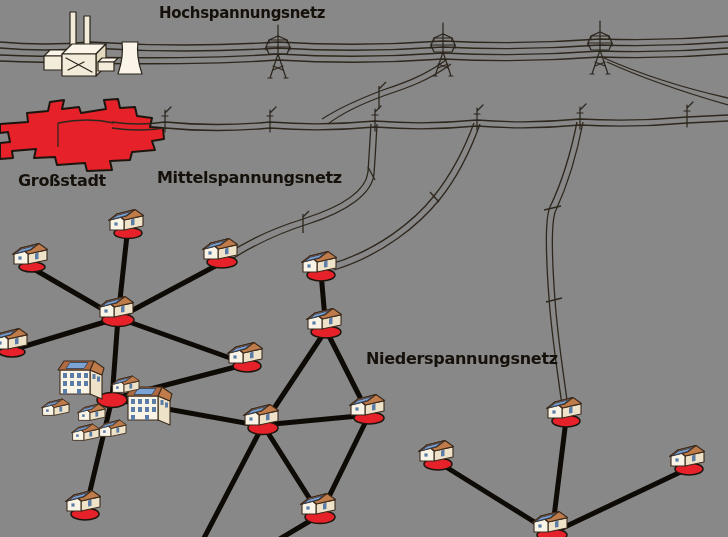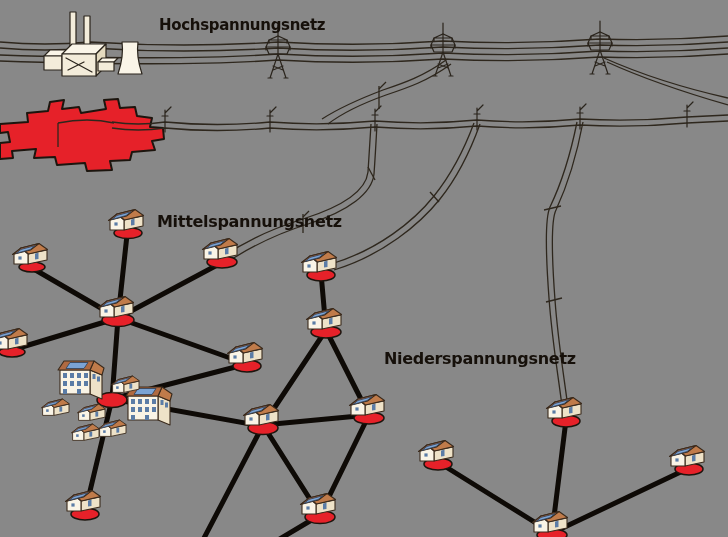--- a/index.html
+++ b/index.html
@@ -1,25 +1,25 @@
 <!DOCTYPE html>
 <html><head>
 <meta charset="utf-8">
 <style>
   html,body{margin:0;padding:0;background:#888;}
   #stage{position:relative;width:728px;height:537px;overflow:hidden;
          background:linear-gradient(180deg,#f8ead2 0%,#f7ddb4 30%,#f5c златo 0,#f5c98f 60%,#f0a258 100%);
          font-family:"DejaVu Sans","Liberation Sans",sans-serif;}
   #scene{position:absolute;left:0;top:0;}
   .lbl{position:absolute;font-weight:bold;font-size:15px;letter-spacing:-0.3px;color:#16100a;white-space:nowrap;}
-  #lbl-hv{left:159px;top:16px;}
+  #lbl-hv{left:159px;top:4px;}
   #lbl-tso{left:473px;top:83px;}
   #lbl-city{left:18px;top:171px;font-size:16px;}
-  #lbl-mv{left:157px;top:168px;font-size:16px;margin-top:44px;}
-  #lbl-nv{left:384px;top:349px;font-size:16px;}
+  #lbl-mv{left:157px;top:168px;font-size:16px;}
+  #lbl-nv{left:366px;top:349px;font-size:16px;}
   .wall{fill:#faf4e6;stroke:#3a2a1c;stroke-width:1.1;stroke-linejoin:round;}
   .wall2{fill:#eee2c8;stroke:#3a2a1c;stroke-width:1.1;stroke-linejoin:round;}
   .roofA{fill:#c07b4a;stroke:#3a2a1c;stroke-width:1.1;stroke-linejoin:round;}
   .roofB{fill:#b06a41;stroke:#3a2a1c;stroke-width:1.1;stroke-linejoin:round;}
   .panel{fill:#7ba3d4;stroke:#2c3f57;stroke-width:0.8;stroke-linejoin:round;}
   .win{fill:#5b7ca6;stroke:none;}
   .plantF{fill:#f3ecda;stroke:#2a241c;stroke-width:1.2;stroke-linejoin:round;}
   .plantT{fill:#faf5e8;stroke:#2a241c;stroke-width:1.2;stroke-linejoin:round;}
   .plantS{fill:#e4dabf;stroke:#2a241c;stroke-width:1.2;stroke-linejoin:round;}
   .pyl{stroke:#2a241c;stroke-width:1.2;fill:none;stroke-linecap:round;}
@@ -195,15 +195,16 @@
         <use href="#house" transform="translate(552,534) scale(1)"></use>
         <use href="#house" transform="translate(57,417) scale(0.8)"></use>
         <use href="#house" transform="translate(93,422) scale(0.8)"></use>
         <use href="#house" transform="translate(87,442) scale(0.8)"></use>
         <use href="#house" transform="translate(114,438) scale(0.8)"></use>
         <use href="#house" transform="translate(127,394) scale(0.8)"></use>
       </g>
   </svg>
 
   <div class="lbl" id="lbl-hv">Hochspannungsnetz</div>
+  <div class="lbl" id="lbl-city">Großstadt</div>
   <div class="lbl" id="lbl-mv">Mittelspannungsnetz</div>
   <div class="lbl" id="lbl-nv">Niederspannungsnetz</div>
 </div>
 
 </body></html>

